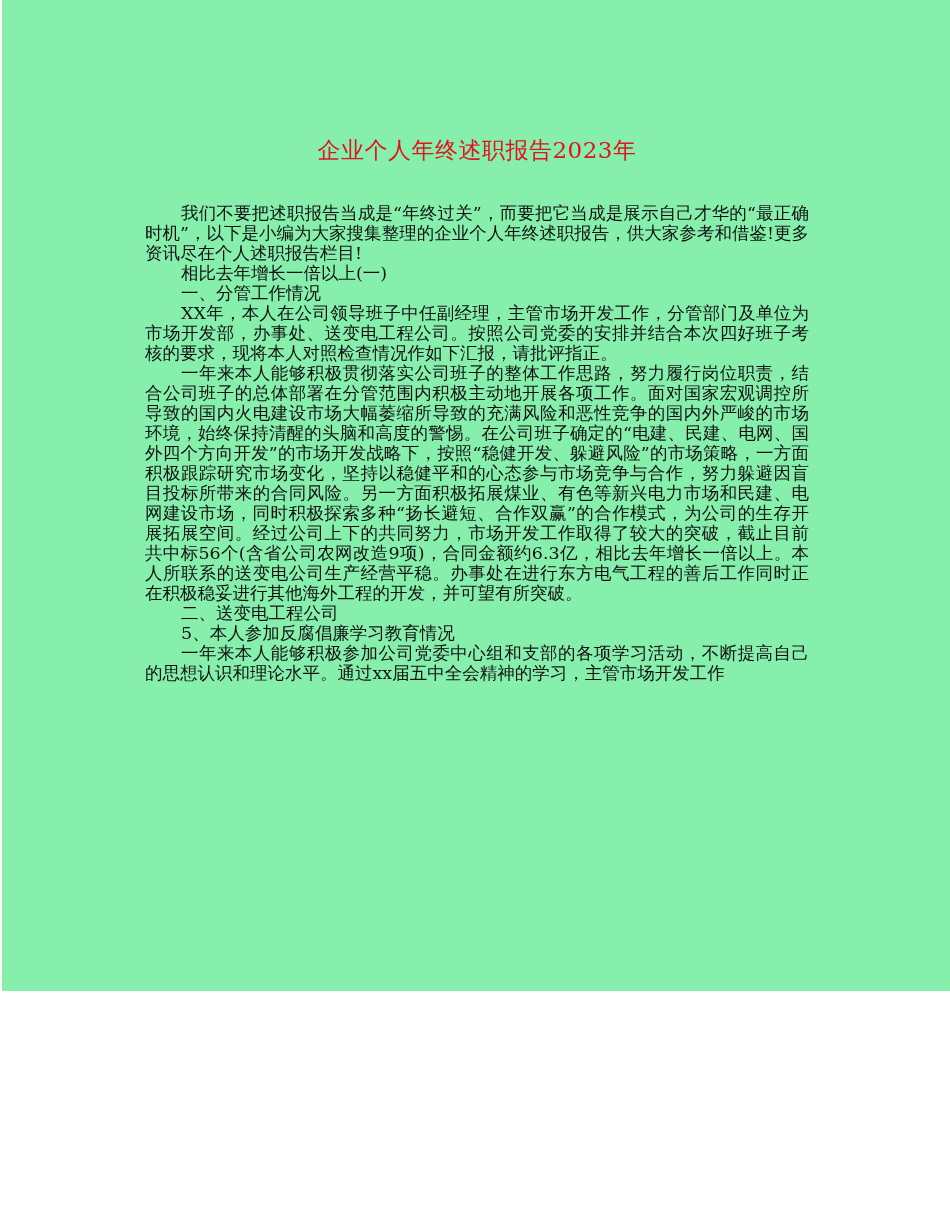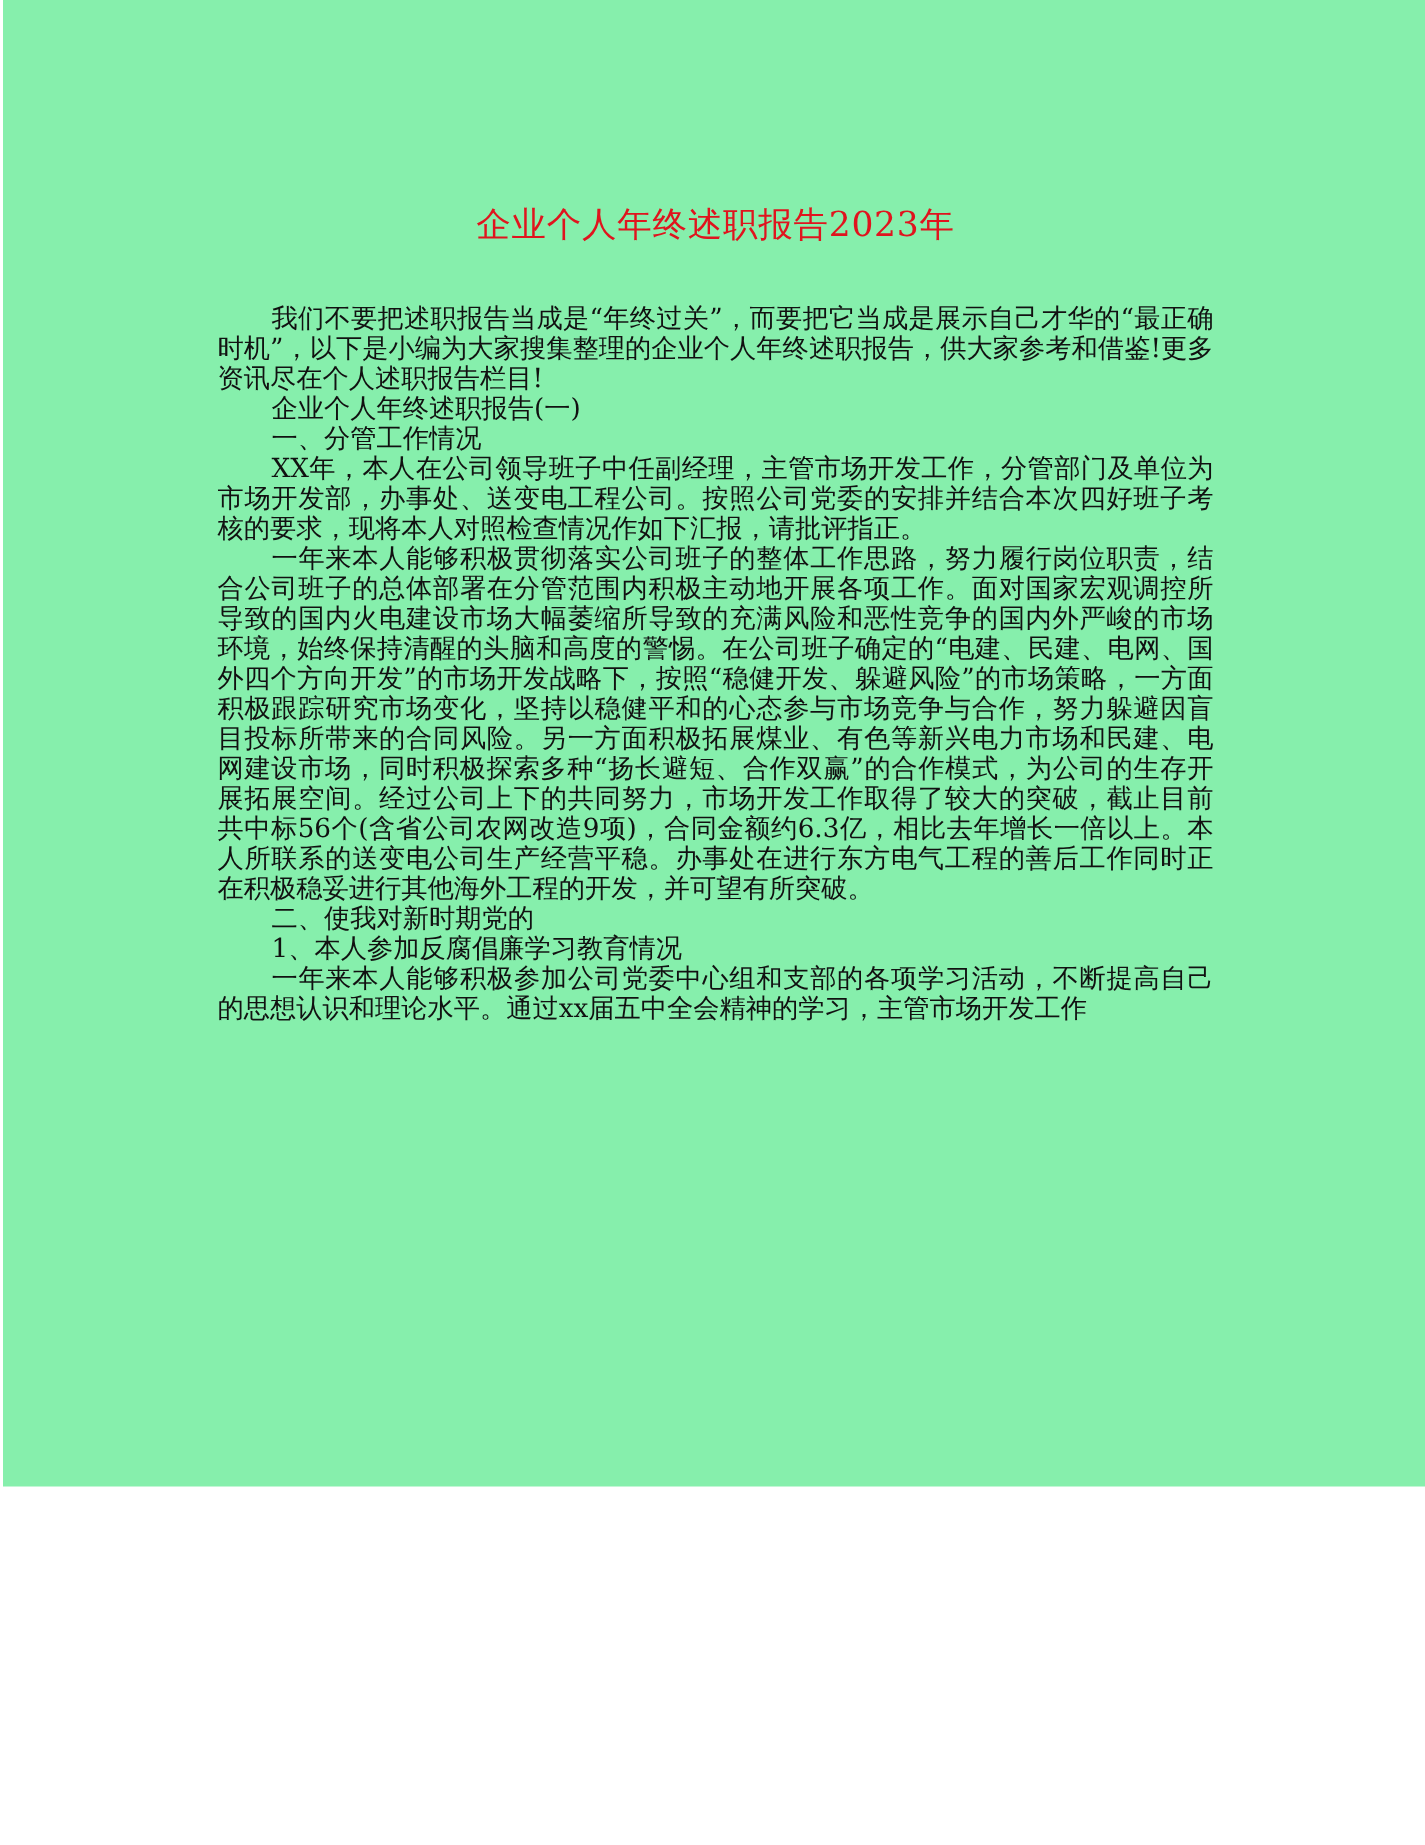--- a/index.html
+++ b/index.html
@@ -33,21 +33,21 @@
     .indent { text-indent: 36px; }
   </style>
 </head>
 <body>
 
 <div class="page">
   <div class="title">企业个人年终述职报告2023年</div>
 
   <div class="body">
     <p class="indent">我们不要把述职报告当成是“年终过关”，而要把它当成是展示自己才华的“最正确时机”，以下是小编为大家搜集整理的企业个人年终述职报告，供大家参考和借鉴!更多资讯尽在个人述职报告栏目!</p>
-    <p class="indent">企业个人年终述职报告(一)</p>
+    <p class="indent">相比去年增长一倍以上(一)</p>
     <p class="indent">一、分管工作情况</p>
     <p class="indent">XX年，本人在公司领导班子中任副经理，主管市场开发工作，分管部门及单位为市场开发部，办事处、送变电工程公司。按照公司党委的安排并结合本次四好班子考核的要求，现将本人对照检查情况作如下汇报，请批评指正。</p>
     <p class="indent">一年来本人能够积极贯彻落实公司班子的整体工作思路，努力履行岗位职责，结合公司班子的总体部署在分管范围内积极主动地开展各项工作。面对国家宏观调控所导致的国内火电建设市场大幅萎缩所导致的充满风险和恶性竞争的国内外严峻的市场环境，始终保持清醒的头脑和高度的警惕。在公司班子确定的“电建、民建、电网、国外四个方向开发”的市场开发战略下，按照“稳健开发、躲避风险”的市场策略，一方面积极跟踪研究市场变化，坚持以稳健平和的心态参与市场竞争与合作，努力躲避因盲目投标所带来的合同风险。另一方面积极拓展煤业、有色等新兴电力市场和民建、电网建设市场，同时积极探索多种“扬长避短、合作双赢”的合作模式，为公司的生存开展拓展空间。经过公司上下的共同努力，市场开发工作取得了较大的突破，截止目前共中标56个(含省公司农网改造9项)，合同金额约6.3亿，相比去年增长一倍以上。本人所联系的送变电公司生产经营平稳。办事处在进行东方电气工程的善后工作同时正在积极稳妥进行其他海外工程的开发，并可望有所突破。</p>
-    <p class="indent">二、使我对新时期党的</p>
-    <p class="indent">1、本人参加反腐倡廉学习教育情况</p>
+    <p class="indent">二、送变电工程公司</p>
+    <p class="indent">5、本人参加反腐倡廉学习教育情况</p>
     <p class="indent">一年来本人能够积极参加公司党委中心组和支部的各项学习活动，不断提高自己的思想认识和理论水平。通过xx届五中全会精神的学习，主管市场开发工作</p>
   </div>
 </div>
 
 </body></html>

